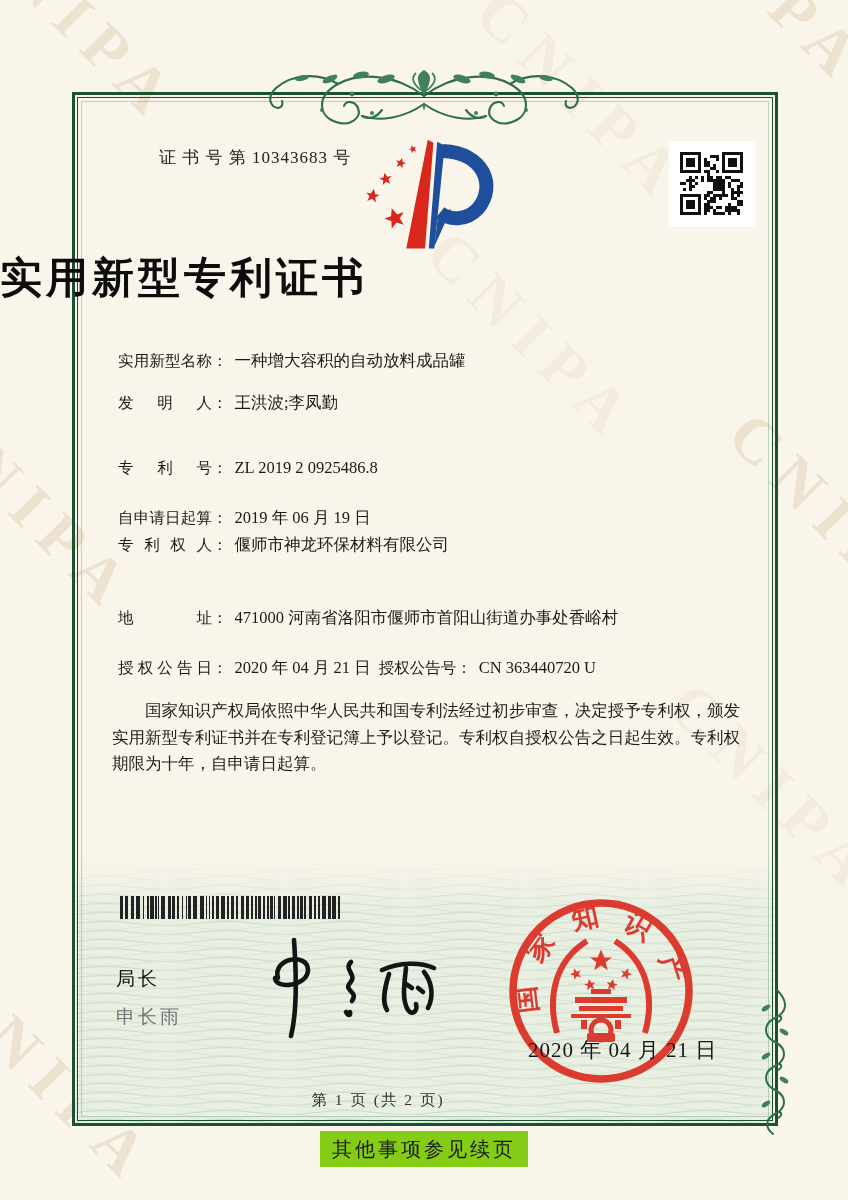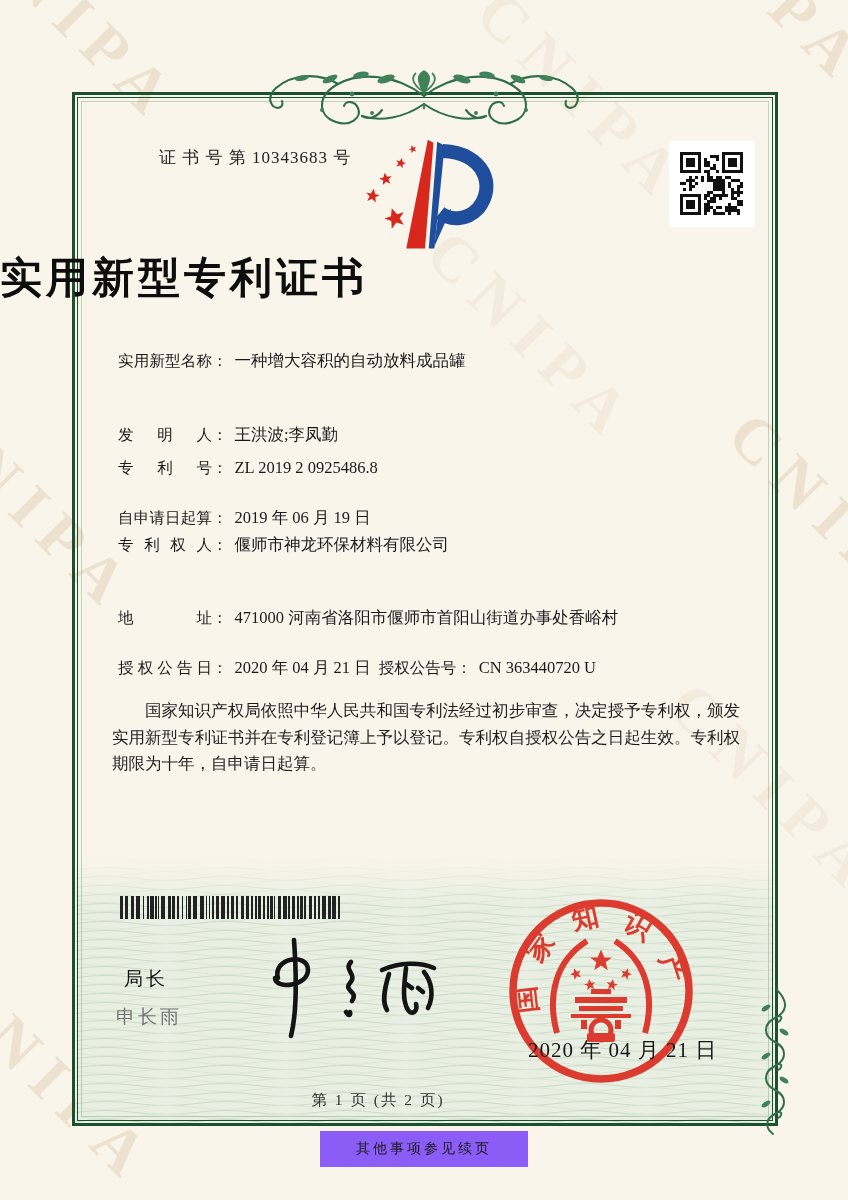--- a/index.html
+++ b/index.html
@@ -28,27 +28,27 @@
   
   .frow{position:absolute;left:118px;font-size:16.5px;color:#1a1a1a;white-space:nowrap;}
   .flabel{display:inline-block;width:94px;font-size:15.5px;text-align:justify;text-align-last:justify;vertical-align:baseline;}
   .fcolon{margin-right:7px;font-size:15.5px;}
   .fvalue{font-size:16.5px;}
   .flabel2{display:inline-block;margin-left:8px;font-size:15.5px;}
   
   .body-block{position:absolute;left:112px;top:698px;width:628px;color:#1d1d1d;}
   .body-block p{margin:0;font-size:16.5px;line-height:26.5px;text-indent:2em;text-align:justify;}
   
-  .official-title{position:absolute;left:116px;top:966px;font-size:19px;letter-spacing:3px;color:#111;margin-left:8px;}
+  .official-title{position:absolute;left:116px;top:966px;font-size:19px;letter-spacing:3px;color:#111;}
   .official-name{position:absolute;left:116px;top:1004px;font-size:19px;letter-spacing:3px;color:#737373;}
   .seal-date{position:absolute;left:528px;top:1036px;font-size:21px;letter-spacing:1px;color:#161616;z-index:6;}
   .page-info{position:absolute;left:0;top:1090px;width:100%;text-align:center;
              transform:translateX(-46px);font-size:15.5px;letter-spacing:2px;color:#333;}
   .cont-note{position:absolute;left:320px;top:1131px;width:208px;height:36px;line-height:36px;
-             background:#8b5cf6;text-align:center;font-size:14px;letter-spacing:3px;color:#1a1a1a;}
+             background:#84cc16;text-align:center;font-size:20px;letter-spacing:3px;color:#1a1a1a;}
   .barcode{position:absolute;left:120px;top:896px;}
   .signature{position:absolute;left:248px;top:928px;z-index:5;}
   .seal{position:absolute;left:491px;top:881px;z-index:4;}
   .logo{position:absolute;left:342px;top:138px;}
   .orn-top{position:absolute;left:264px;top:66px;}
   .orn-right{position:absolute;left:757px;top:988px;}
 </style>
 </head>
 <body>
 
@@ -285,21 +285,21 @@
       <rect x="3" y="45" width="15" height="15" fill="#fff"></rect>
       <rect x="6" y="48" width="9" height="9" fill="#111"></rect>
     </svg>
 </div>
 
 <div class="title">实用新型专利证书</div>
 
 <div class="frow" style="top:350px">
   <span class="flabel">实用新型名称</span><span class="fcolon">：</span><span class="fvalue">一种增大容积的自动放料成品罐</span>
 </div>
-<div class="frow" style="top:424px">
+<div class="frow" style="top:392px">
   <span class="flabel">发明人</span><span class="fcolon">：</span><span class="fvalue">王洪波;李凤勤</span>
 </div>
 <div class="frow" style="top:458px">
   <span class="flabel">专利号</span><span class="fcolon">：</span><span class="fvalue">ZL 2019 2 0925486.8</span>
 </div>
 <div class="frow" style="top:507px">
   <span class="flabel">自申请日起算</span><span class="fcolon">：</span><span class="fvalue">2019 年 06 月 19 日</span>
 </div>
 <div class="frow" style="top:534px">
   <span class="flabel">专利权人</span><span class="fcolon">：</span><span class="fvalue">偃师市神龙环保材料有限公司</span>

